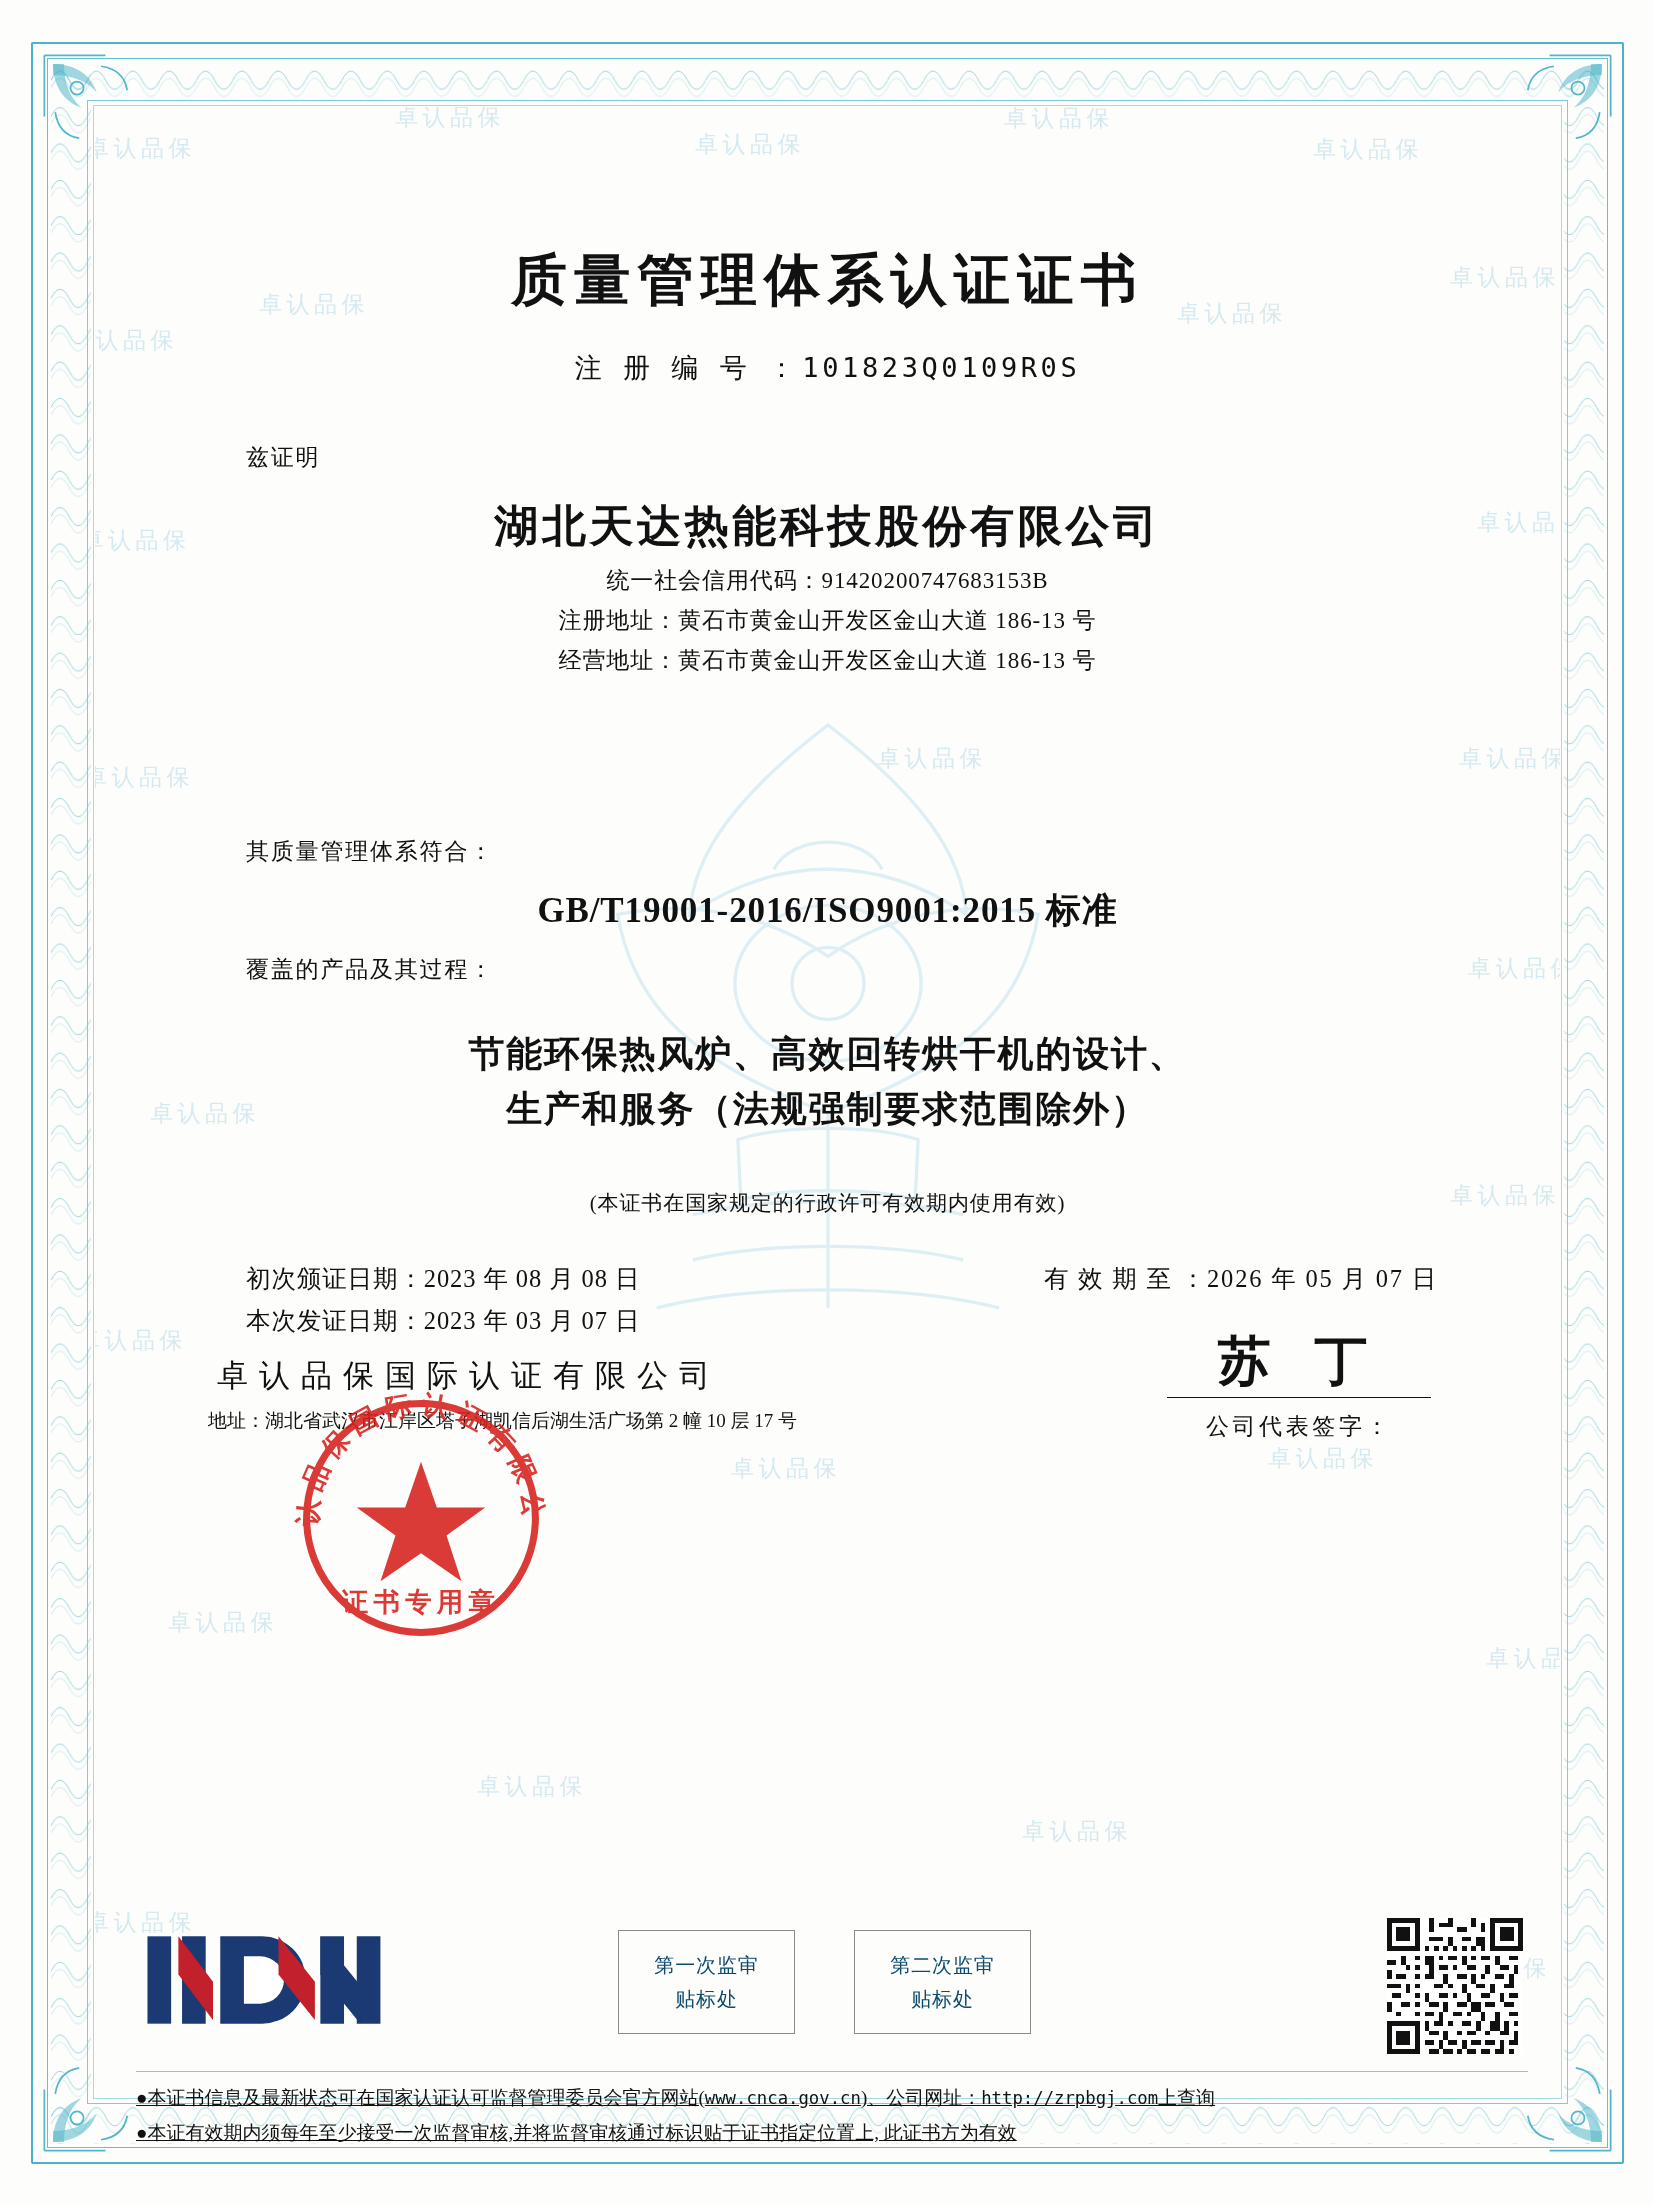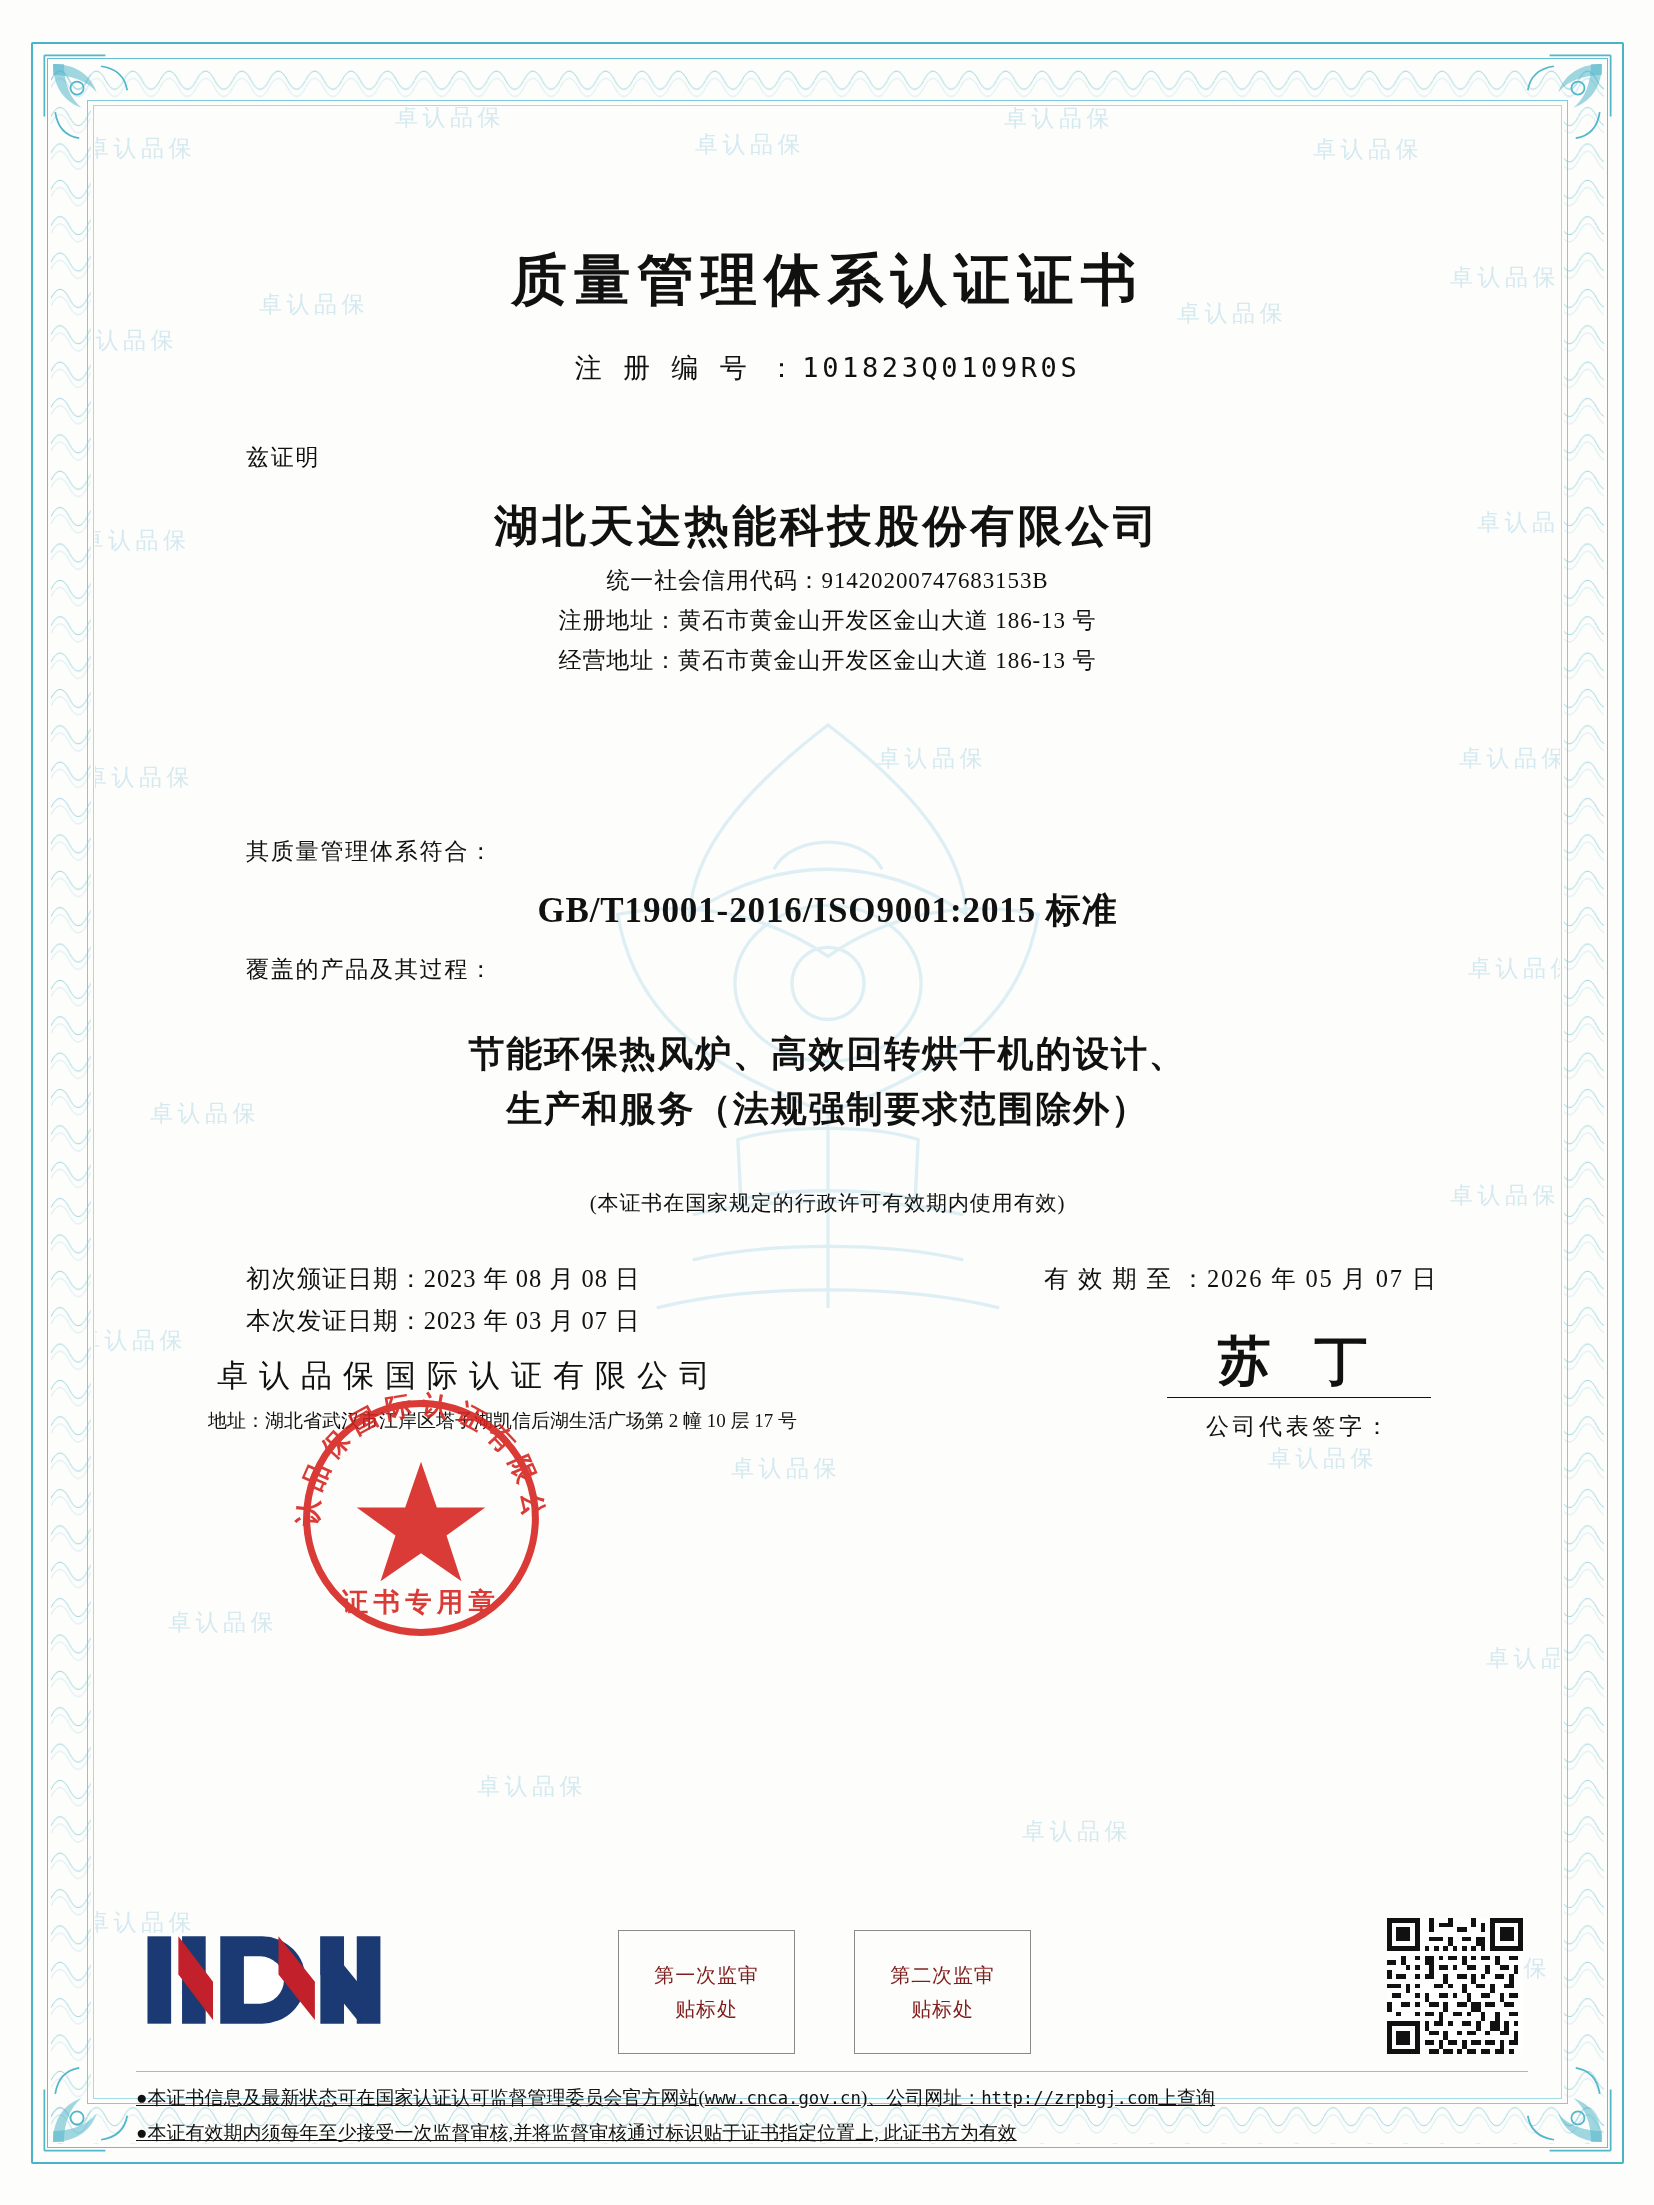--- a/index.html
+++ b/index.html
@@ -255,30 +255,30 @@
   .mdm-logo {
     position: absolute;
     left: 14.5px; top: 5.5px;
     width: 273px; height: 102px;
   }
   .mdm-logo svg { width: 100%; height: 100%; }
 
   .sticker {
     position: absolute;
     top: 7.3px;
-    width: 177px; height: 124px;
+    width: 177px; height: 104px;
     border: 1.5px solid #8a8a8a;
     display: flex;
     flex-direction: column;
     align-items: center;
     justify-content: center;
     font-size: 20px;
     letter-spacing: 0.9px;
     line-height: 1.7;
-    color: #7f1d1d;
+    color: #0c4a6e;
   }
   .sticker.s1 { left: 491px; }
   .sticker.s2 { left: 727px; }
 
   .qr {
     position: absolute;
     right: 5.5px; top: -5.5px;
     width: 136px; height: 136px;
   }
   .qr svg { width: 100%; height: 100%; display:block; }

